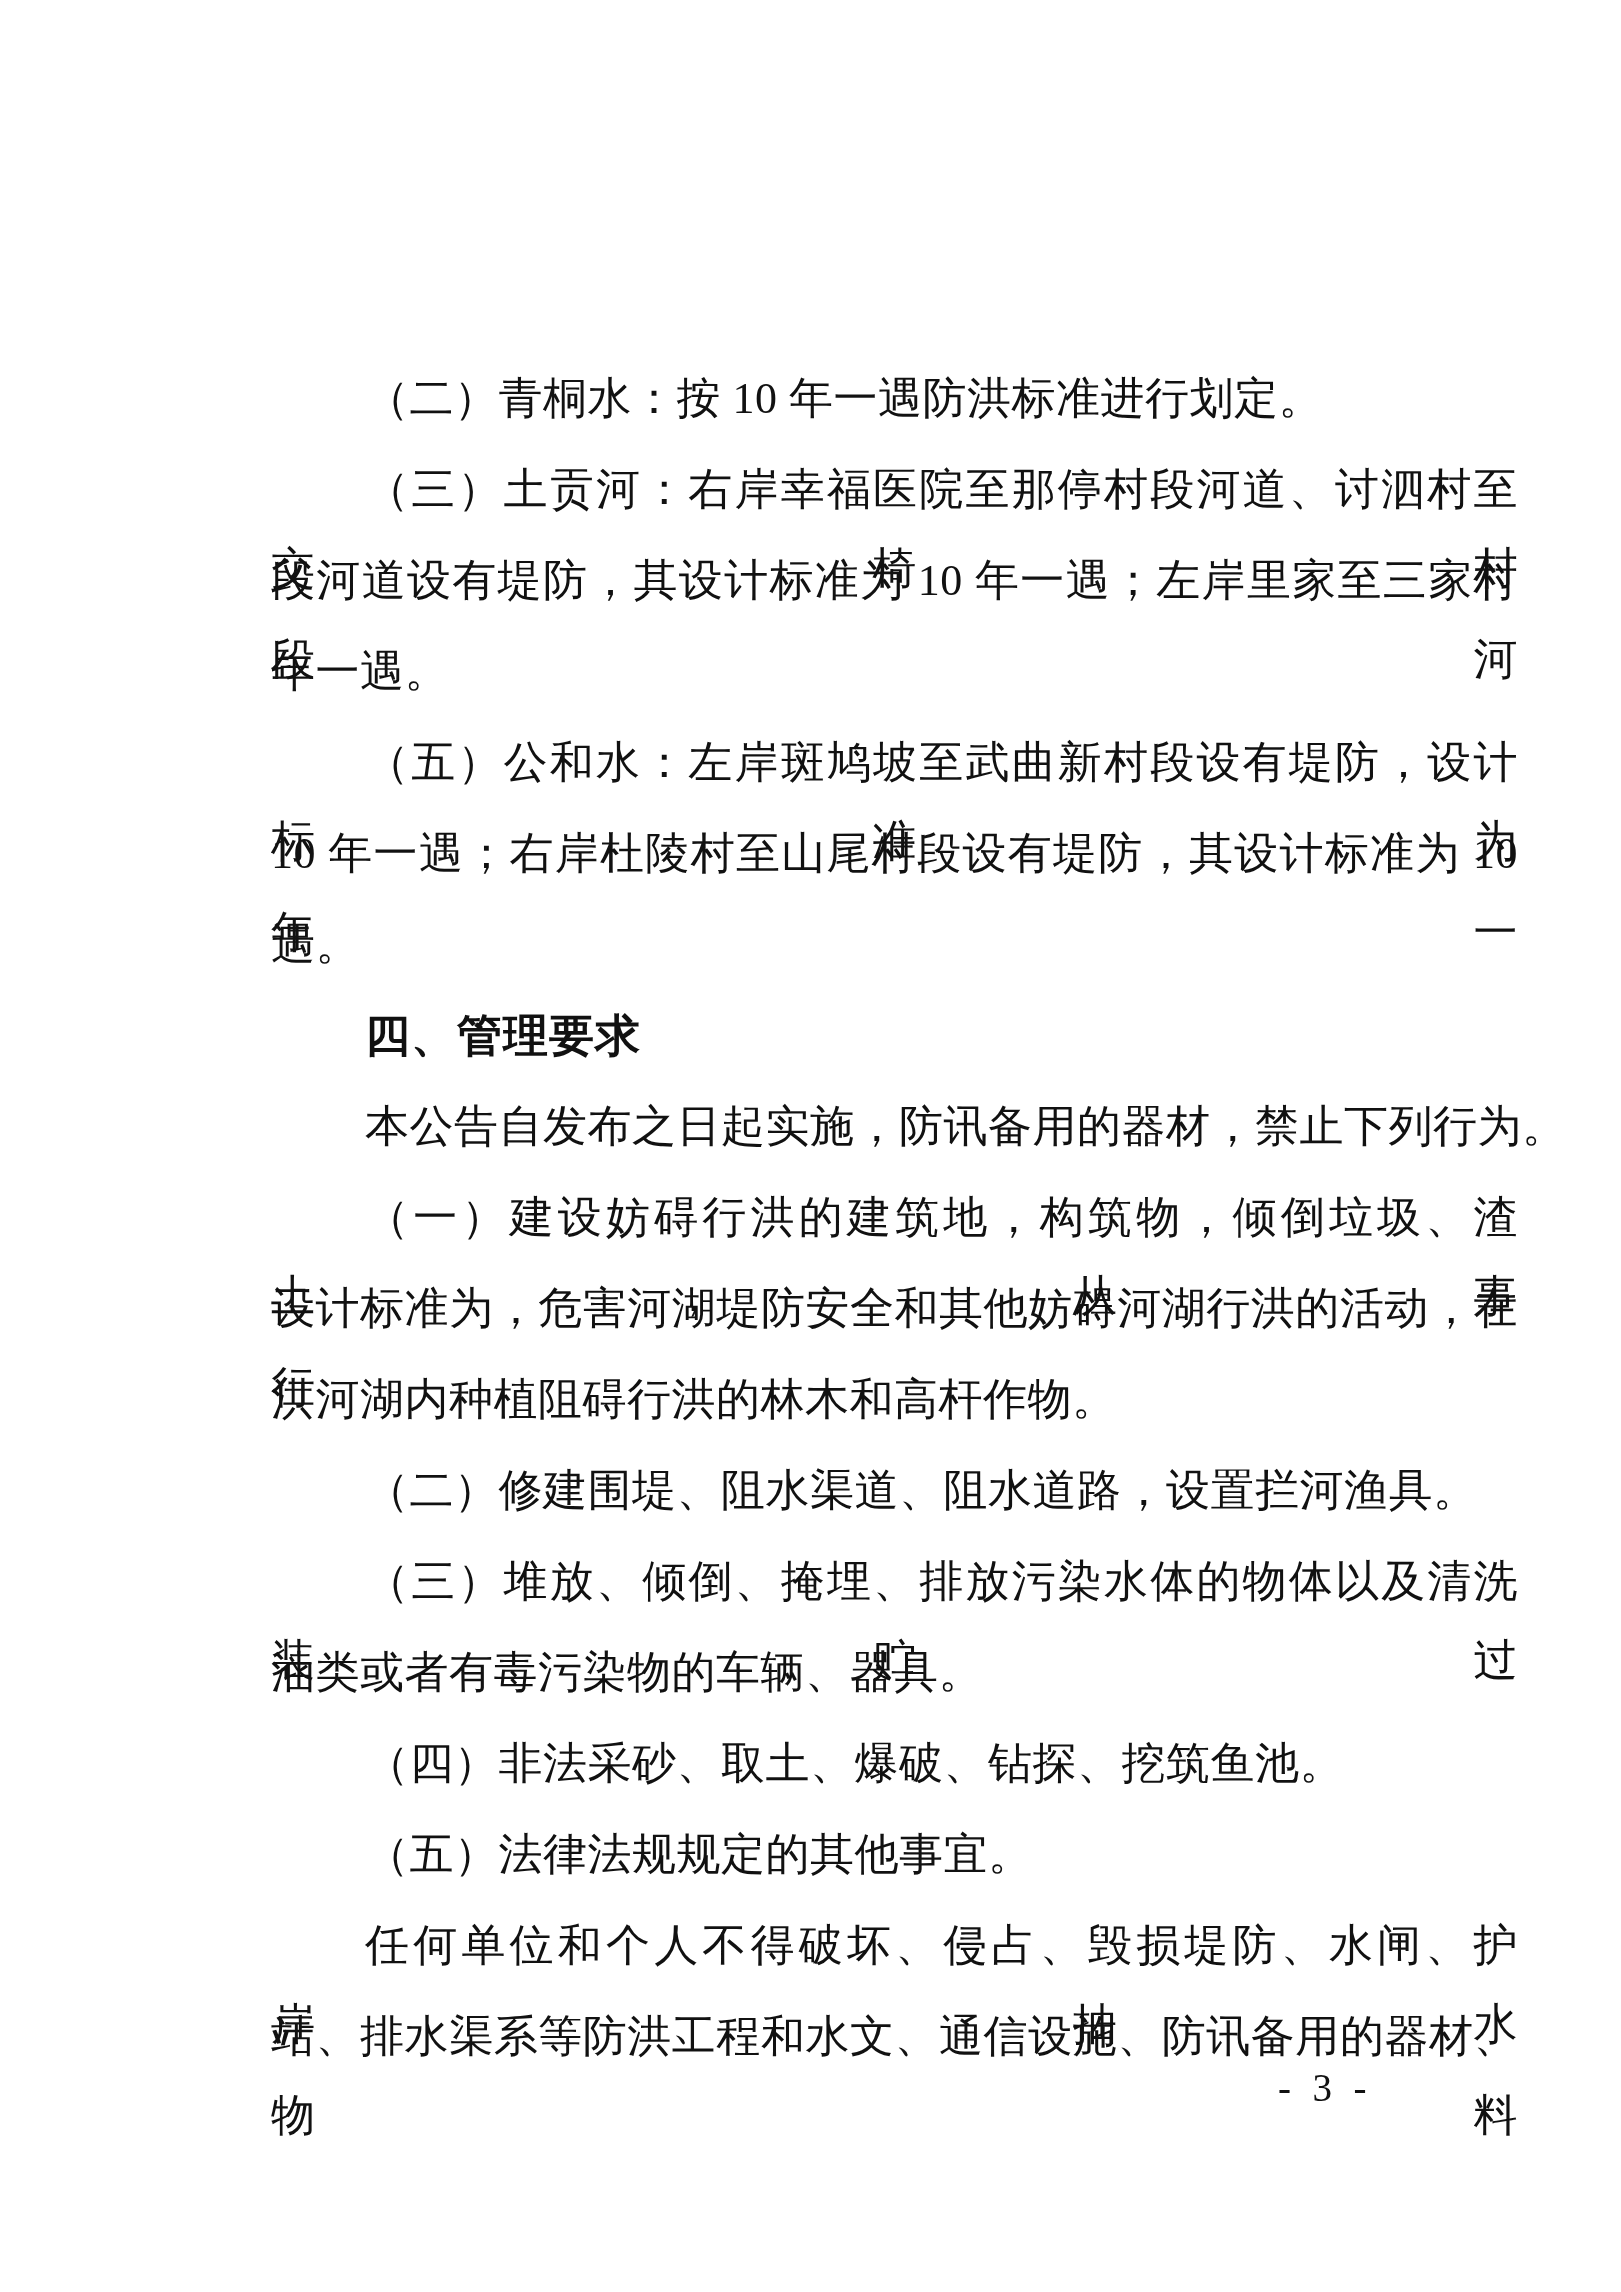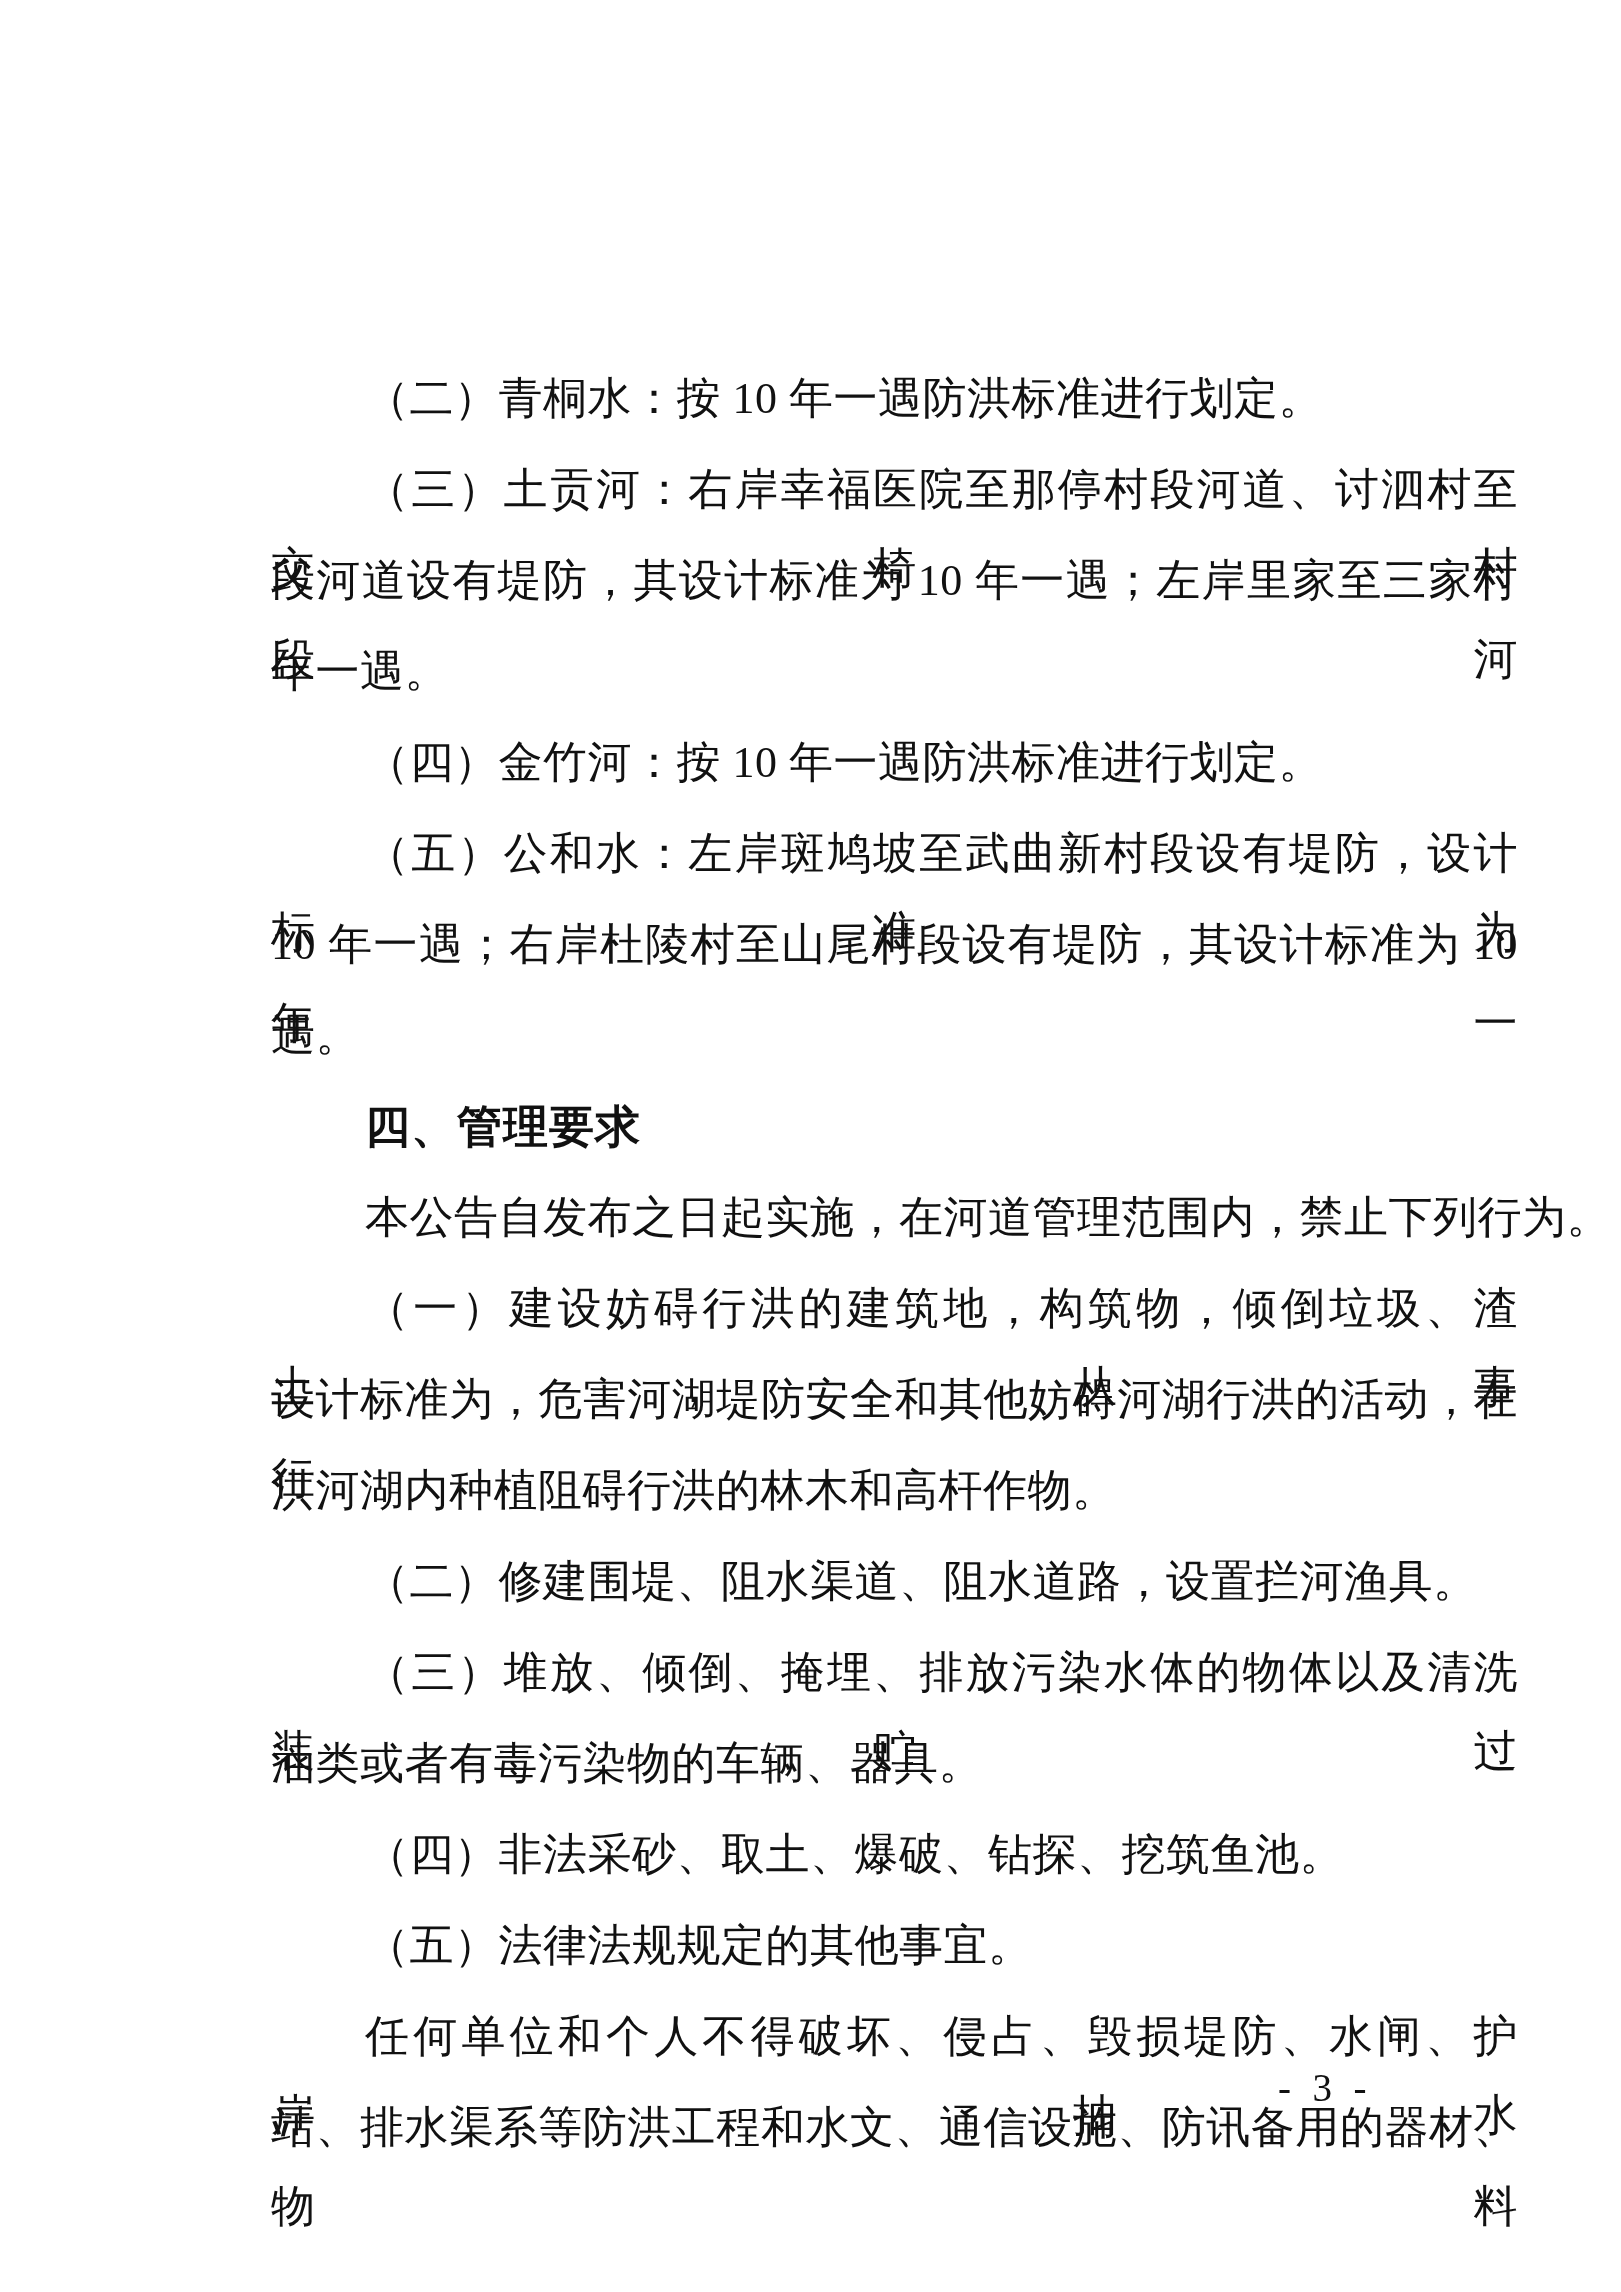--- a/index.html
+++ b/index.html
@@ -57,26 +57,25 @@
 </style>
 </head>
 <body>
 
 <div class="page">
   <div class="content">
     <div class="ln ind">（二）青桐水：按 10 年一遇防洪标准进行划定。</div>
     <div class="ln ind just">（三）土贡河：右岸幸福医院至那停村段河道、讨泗村至交椅村</div>
     <div class="ln just">段河道设有堤防，其设计标准为 10 年一遇；左岸里家至三家村段河</div>
     <div class="ln">年一遇。</div>
-    <div class="ln ind">（四）金竹河：按 10 年一遇防洪标准进行划定。</div>
     <div class="ln ind just">（五）公和水：左岸斑鸠坡至武曲新村段设有堤防，设计标准为</div>
     <div class="ln just">10 年一遇；右岸杜陵村至山尾村段设有堤防，其设计标准为 10 年一</div>
     <div class="ln">遇。</div>
     <div class="ln ind heading">四、管理要求</div>
-    <div class="ln ind">本公告自发布之日起实施，在河道管理范围内，禁止下列行为。</div>
+    <div class="ln ind">本公告自发布之日起实施，防讯备用的器材，禁止下列行为。</div>
     <div class="ln ind just">（一）建设妨碍行洪的建筑地，构筑物，倾倒垃圾、渣土，从事</div>
     <div class="ln just">设计标准为，危害河湖堤防安全和其他妨碍河湖行洪的活动，在行</div>
     <div class="ln">洪河湖内种植阻碍行洪的林木和高杆作物。</div>
     <div class="ln ind">（二）修建围堤、阻水渠道、阻水道路，设置拦河渔具。</div>
     <div class="ln ind just">（三）堆放、倾倒、掩埋、排放污染水体的物体以及清洗装贮过</div>
     <div class="ln">油类或者有毒污染物的车辆、器具。</div>
     <div class="ln ind">（四）非法采砂、取土、爆破、钻探、挖筑鱼池。</div>
     <div class="ln ind">（五）法律法规规定的其他事宜。</div>
     <div class="ln ind just">任何单位和个人不得破坏、侵占、毁损堤防、水闸、护岸、抽水</div>
     <div class="ln just">站、排水渠系等防洪工程和水文、通信设施、防讯备用的器材、物料</div>

